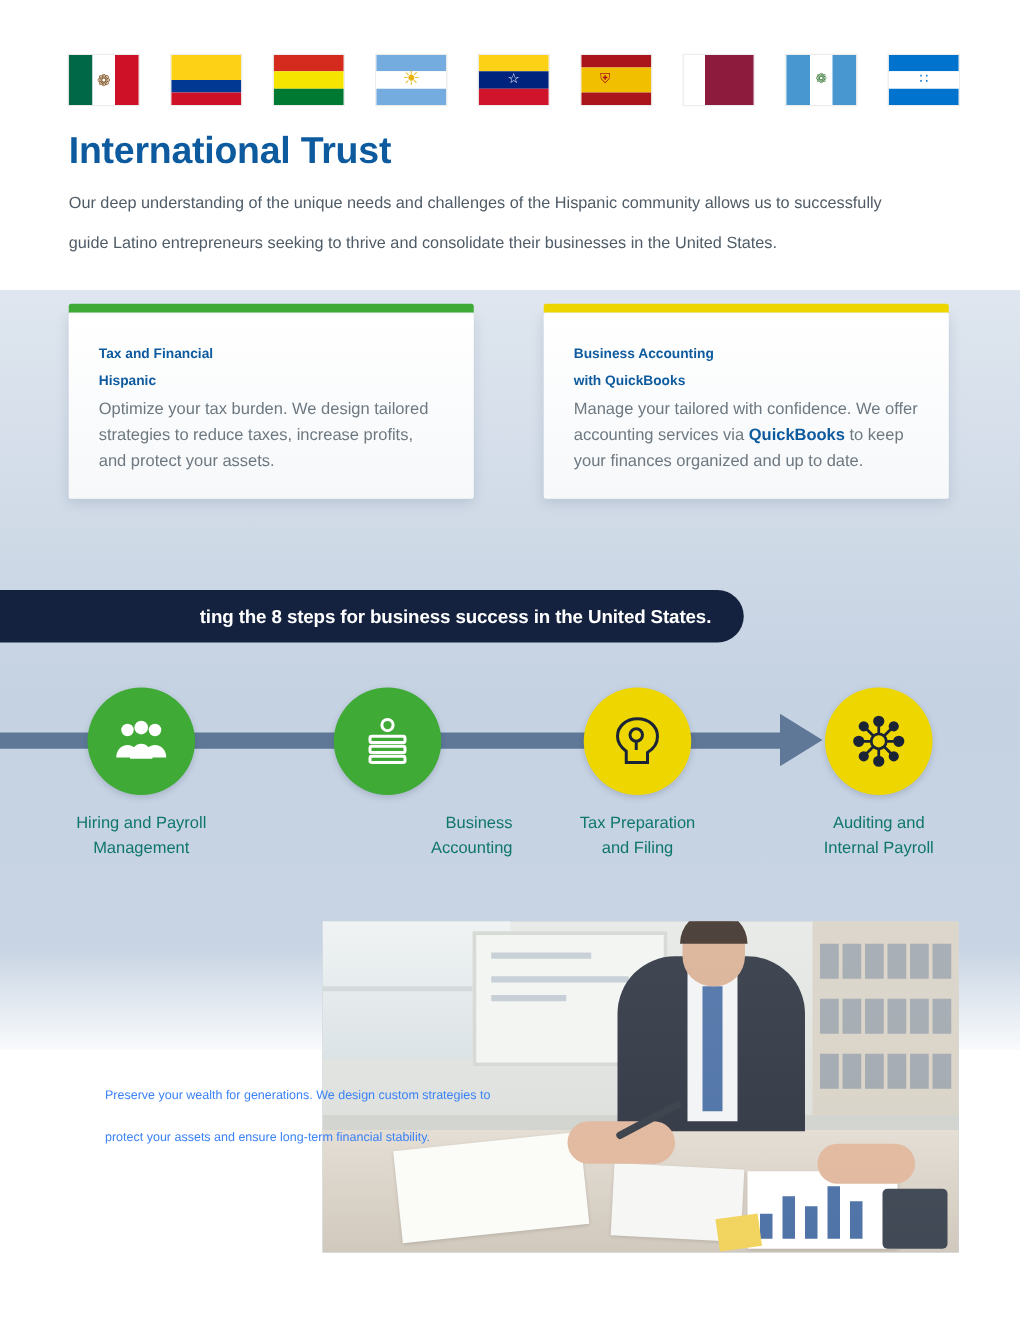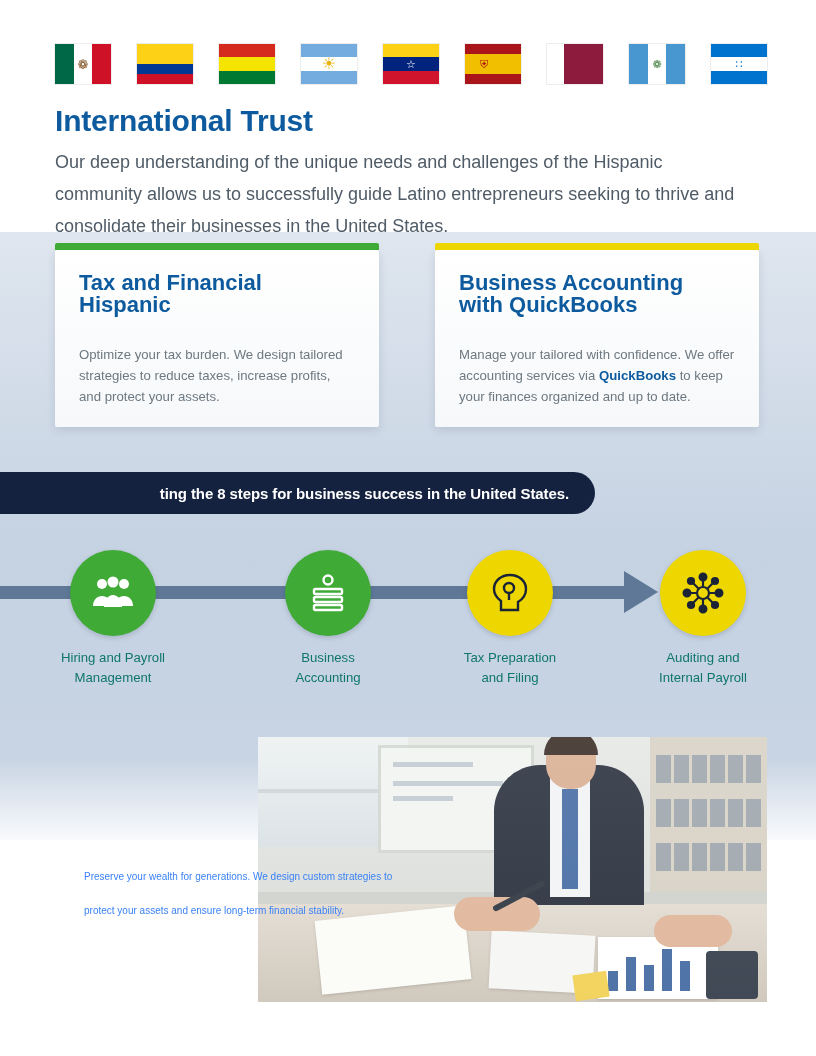--- a/index.html
+++ b/index.html
@@ -77,21 +77,21 @@
     left: 55px; top: 104px;
     font-size: 30px;
     font-weight: bold;
     color: #0d5b9e;
     letter-spacing: -0.2px;
   }
   .intro {
     position: absolute;
     left: 55px; top: 146px;
     width: 680px;
-    font-size: 18px;
+    font-size: 13px;
     line-height: 32px;
     color: #4f5b66;
   }
 
   
   .card {
     position: absolute;
     width: 324px;
     background: linear-gradient(180deg,#ffffff 0%, #f6f8fa 100%);
     box-shadow: 0 3px 10px rgba(20,40,70,0.13);
@@ -99,22 +99,22 @@
     padding: 22px 24px 20px 24px;
     box-sizing: border-box;
   }
   .card-bar {
     position: absolute;
     left: 0; top: -7px;
     width: 100%; height: 7px;
     border-radius: 2px 2px 0 0;
   }
   .card h3 {
-    margin: 0 0 28px 0;
-    font-size: 22px;
+    margin: 0 0 0 0;
+    font-size: 11px;
     font-weight: bold;
     color: #0d5b9e;
     line-height: 22px;
   }
   .card p {
     margin: 0;
     font-size: 13.2px;
     line-height: 21px;
     color: #6d7880;
   }
@@ -170,21 +170,21 @@
     box-shadow: 0 2px 5px rgba(20,40,70,0.18);
   }
   .circle svg { display: block; }
   .step-label {
     margin-top: 12px;
     font-size: 13.2px;
     line-height: 20px;
     color: #0f766e;
   }
   #step-1 { left: 13px;  top: 550px; }
-  #step-2 { left: 228px; top: 550px; }
+  #step-2 { left: 210px; top: 550px; text-align: right; }
   #step-3 { left: 410px; top: 550px; }
   #step-4 { left: 603px; top: 550px; }
 
   
   .asset-photo {
     position: absolute;
     left: 258px; top: 737px;
     width: 509px; height: 265px;
     overflow: hidden;
     background: #b9c3cc;

